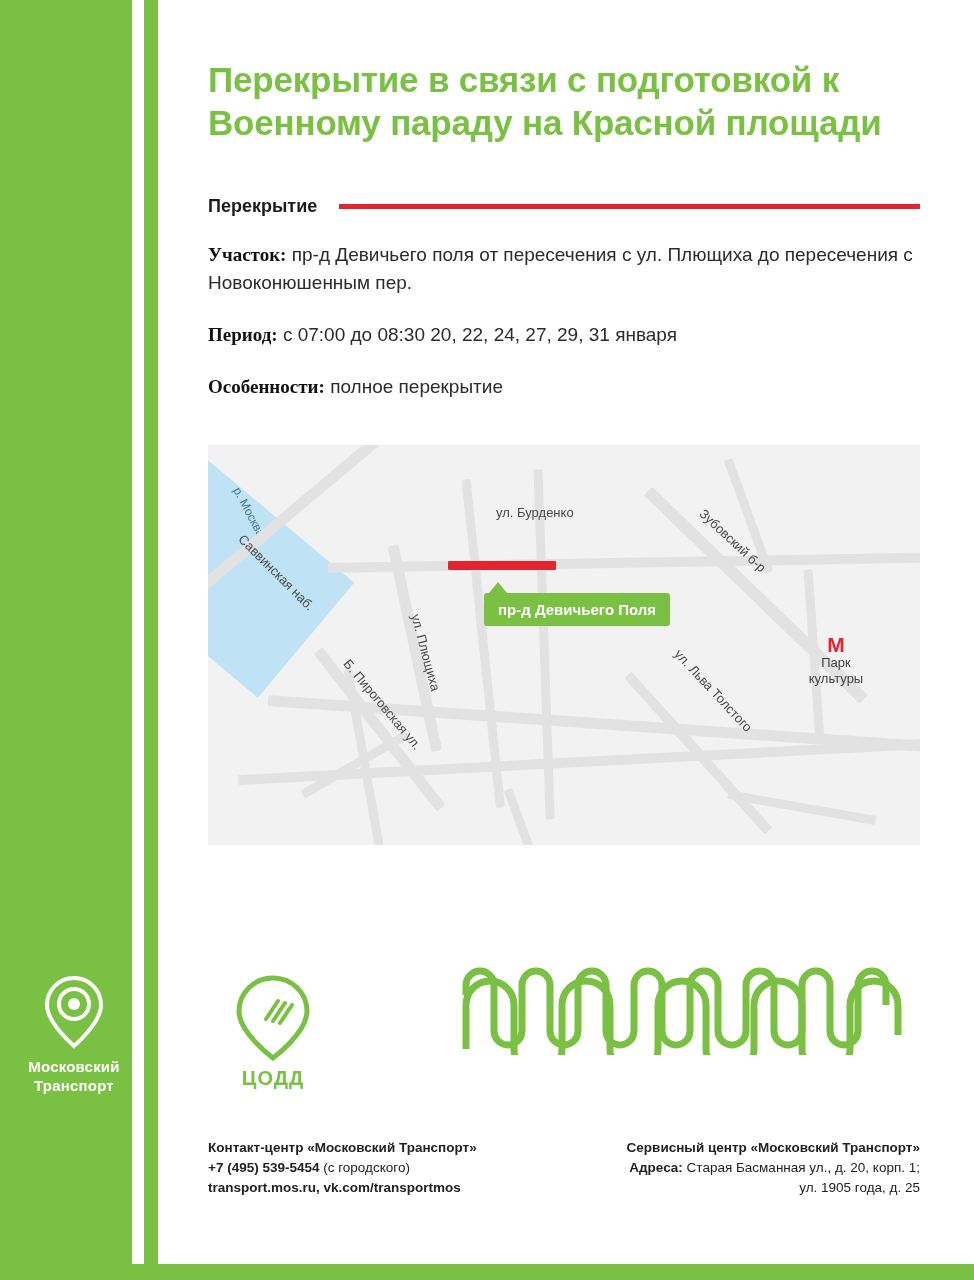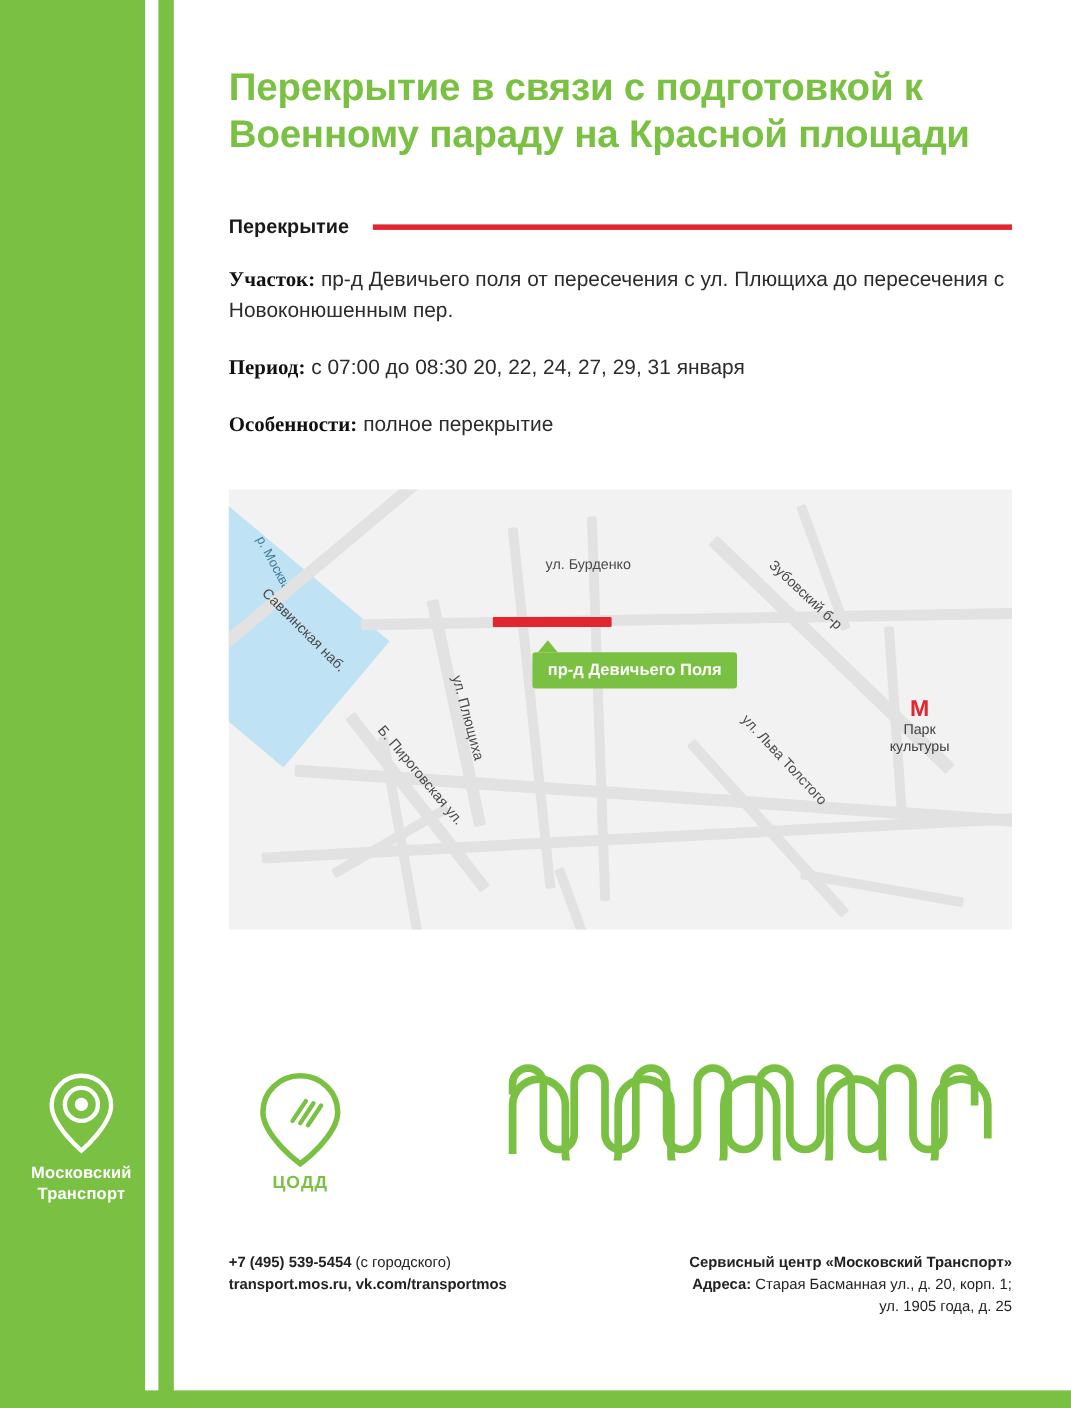--- a/index.html
+++ b/index.html
@@ -170,21 +170,21 @@
   .codd {
     position: absolute;
     left: 208px;
     top: 975px;
     width: 130px;
     text-align: center;
     color: #7ac143;
   }
   .codd svg { display: block; margin: 0 auto; }
   .codd .codd-label {
-    font-size: 16px;
+    font-size: 20px;
     font-weight: bold;
     letter-spacing: 1px;
     margin-top: 6px;
   }
 
   .wave {
     position: absolute;
     left: 460px;
     top: 965px;
     width: 460px;
@@ -323,20 +323,21 @@
       <path d="M30 16 L30 6" opacity="0"></path>
     </g>
     <g fill="none" stroke="#7ac143" stroke-width="7">
       <path d="M6 30 L6 20 A14 14 0 0 1 34 20 L34 66 A14 14 0 0 0 62 66 L62 20 A14 14 0 0 1 90 20 L90 66 A14 14 0 0 0 118 66 L118 20 A14 14 0 0 1 146 20 L146 66 A14 14 0 0 0 174 66 L174 20 A14 14 0 0 1 202 20 L202 66 A14 14 0 0 0 230 66 L230 20 A14 14 0 0 1 258 20 L258 66 A14 14 0 0 0 286 66 L286 20 A14 14 0 0 1 314 20 L314 66 A14 14 0 0 0 342 66 L342 20 A14 14 0 0 1 370 20 L370 66 A14 14 0 0 0 398 66 L398 20 A14 14 0 0 1 426 20 L426 40"></path>
     </g>
   </svg>
 </div>
 
 <div class="footer">
   <div class="footer-col left">
+    <div class="hdr">Контакт-центр «Московский Транспорт»</div>
     <div>
       <b>+7 (495) 539-5454</b>
       <span>(с городского)</span>
     </div>
     <div class="hdr">transport.mos.ru, vk.com/transportmos</div>
   </div>
   <div class="footer-col right">
     <div class="hdr">Сервисный центр «Московский Транспорт»</div>
     <div>
       <b>Адреса:</b>

